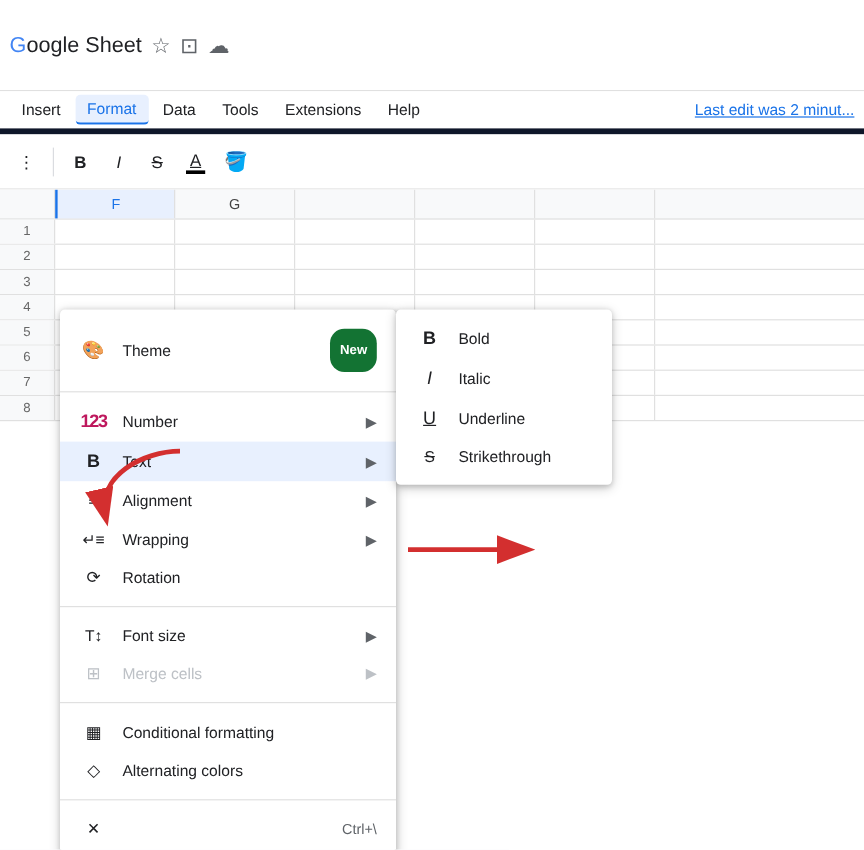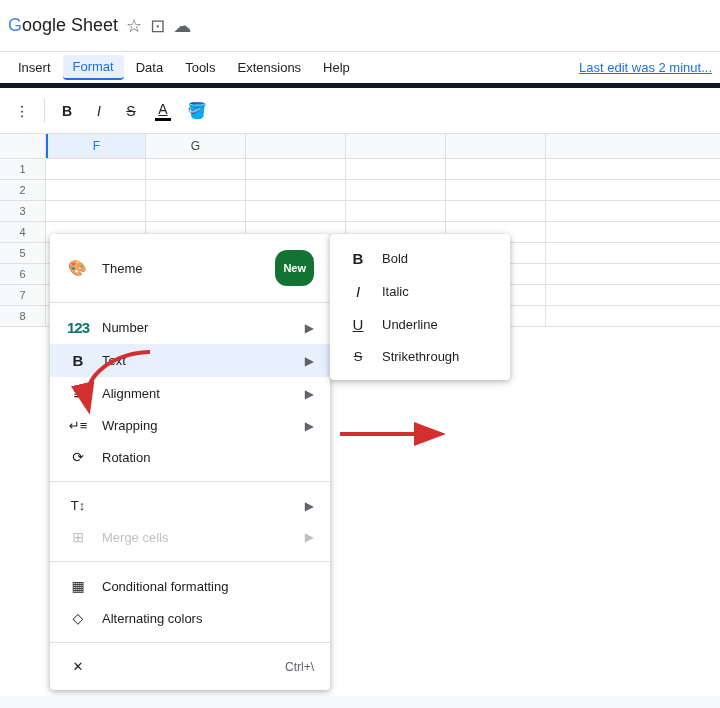--- a/index.html
+++ b/index.html
@@ -11,21 +11,21 @@
       overflow: hidden;
       position: relative;
     }
 
     
     .top-bar {
       background: #fff;
       display: flex;
       align-items: center;
       padding: 0 8px;
-      height: 52px;
+      height: 76px;
       border-bottom: 1px solid #e0e0e0;
     }
 
     .app-title {
       font-size: 18px;
       color: #202124;
       margin-right: 8px;
       font-weight: 400;
     }
 
@@ -311,21 +311,21 @@
       top: 270px;
       left: 330px;
       z-index: 200;
       pointer-events: none;
     }
 
     
     .num-icon {
       font-size: 13px;
       font-weight: 600;
-      color: #0f766e;
+      color: #be185d;
       letter-spacing: -1px;
     }
     .icon-bold { font-weight: 700; font-size: 14px; font-style: normal; }
     .icon-italic { font-style: italic; font-size: 14px; }
 
     
     .align-icon { font-size: 14px; }
   </style>
 </head>
 <body>
@@ -477,20 +477,21 @@
 
     <div class="dropdown-item">
       <span class="item-icon" style="font-size:14px;">⟳</span>
       <span class="item-label">Rotation</span>
     </div>
 
     <div class="menu-section-divider"></div>
 
     <div class="dropdown-item">
       <span class="item-icon" style="font-size:13px; font-weight:500;">T↕</span>
+      <span class="item-label">Font size</span>
       <span class="item-arrow">▶</span>
     </div>
 
     <div class="dropdown-item disabled">
       <span class="item-icon" style="font-size:14px; color:#bdc1c6;">⊞</span>
       <span class="item-label">Merge cells</span>
       <span class="item-arrow" style="color:#bdc1c6;">▶</span>
     </div>
 
     <div class="menu-section-divider"></div>

